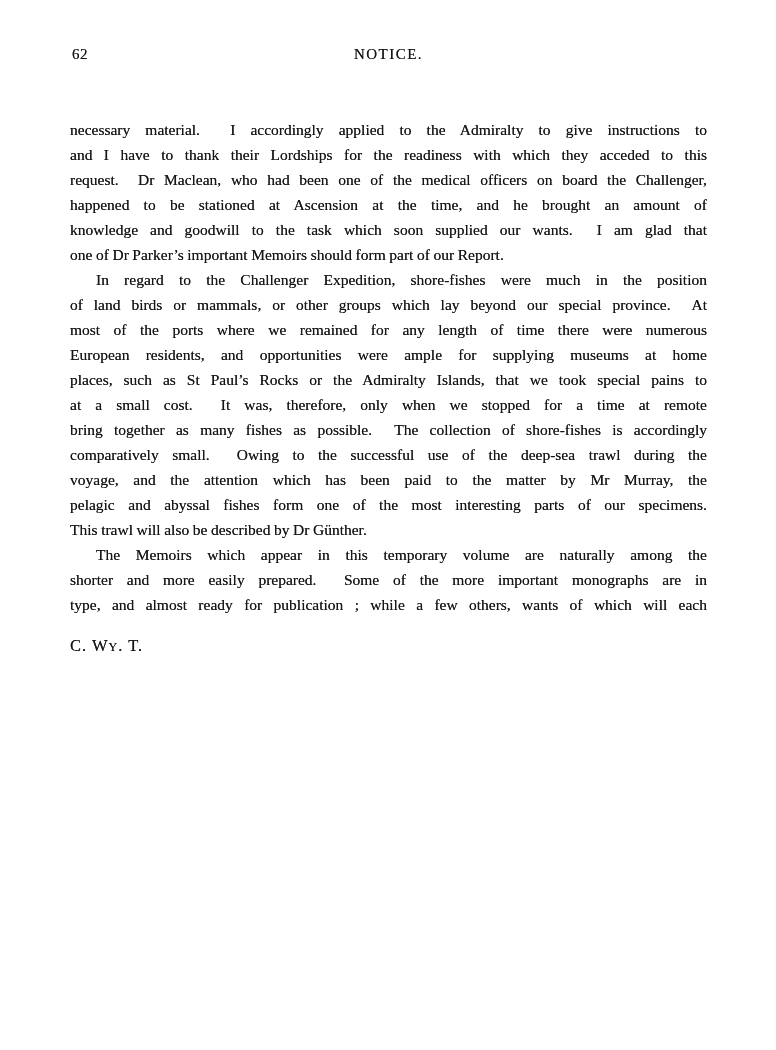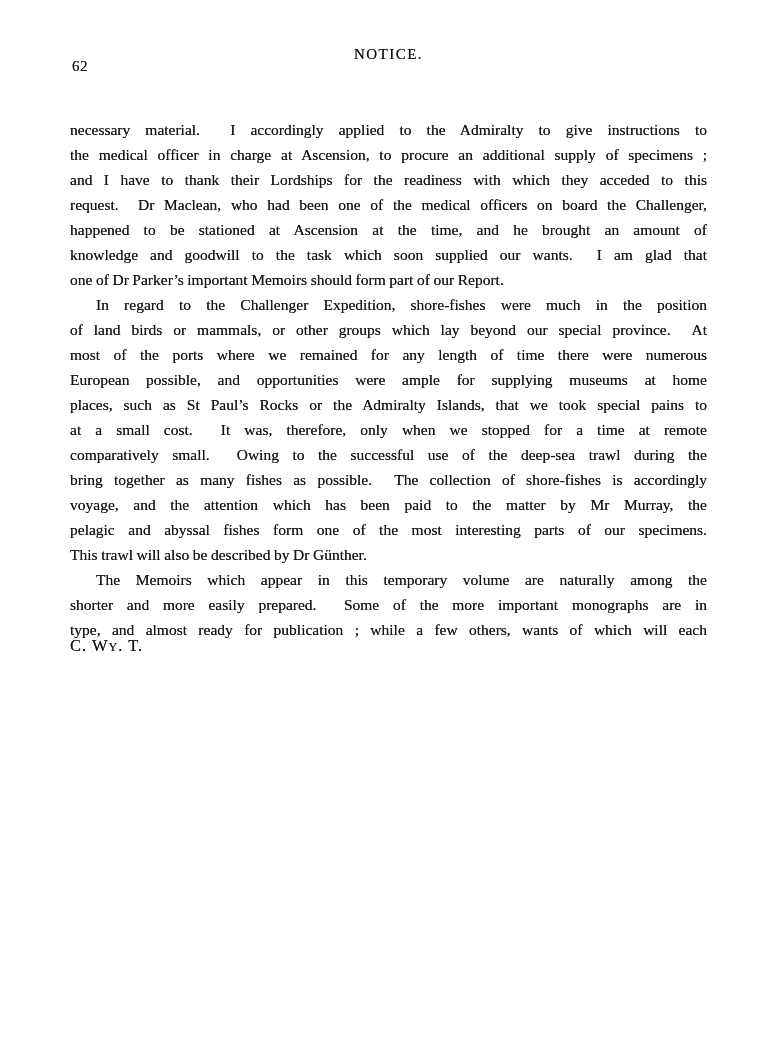--- a/index.html
+++ b/index.html
@@ -21,21 +21,21 @@
     position: absolute;
     top: 46px;
     left: 70px;
     right: 69px;
     height: 20px;
     font-size: 15px;
   }
   .pagenum {
     position: absolute;
     left: 2px;
-    top: 12px;
+    top: 0;
     letter-spacing: 0.5px;
   }
   .head-title {
     position: absolute;
     left: 0;
     right: 0;
     top: 0;
     text-align: center;
     letter-spacing: 1.5px;
   }
@@ -77,35 +77,34 @@
 <div class="page">
 
   <div class="running-head">
     <span class="pagenum">62</span>
     <span class="head-title">NOTICE.</span>
   </div>
 
   <div class="text-block">
 
     <div class="line">necessary material.&nbsp; I accordingly applied to the Admiralty to give instructions to</div>
-    <div class="line">the medical officer in charge at Ascension, to procure an additional supply of specimens ;</div>
     <div class="line">and I have to thank their Lordships for the readiness with which they acceded to this</div>
     <div class="line">request.&nbsp; Dr Maclean, who had been one of the medical officers on board the Challenger,</div>
     <div class="line">happened to be stationed at Ascension at the time, and he brought an amount of</div>
     <div class="line">knowledge and goodwill to the task which soon supplied our wants.&nbsp; I am glad that</div>
     <div class="line para-end">one of Dr Parker’s important Memoirs should form part of our Report.</div>
 
     <div class="line indent">In regard to the Challenger Expedition, shore-fishes were much in the position</div>
     <div class="line">of land birds or mammals, or other groups which lay beyond our special province.&nbsp; At</div>
     <div class="line">most of the ports where we remained for any length of time there were numerous</div>
-    <div class="line">European possible, and opportunities were ample for supplying museums at home</div>
+    <div class="line">European residents, and opportunities were ample for supplying museums at home</div>
     <div class="line">places, such as St Paul’s Rocks or the Admiralty Islands, that we took special pains to</div>
     <div class="line">at a small cost.&nbsp; It was, therefore, only when we stopped for a time at remote</div>
+    <div class="line">bring together as many fishes as possible.&nbsp; The collection of shore-fishes is accordingly</div>
     <div class="line">comparatively small.&nbsp; Owing to the successful use of the deep-sea trawl during the</div>
-    <div class="line">bring together as many fishes as possible.&nbsp; The collection of shore-fishes is accordingly</div>
     <div class="line">voyage, and the attention which has been paid to the matter by Mr Murray, the</div>
     <div class="line">pelagic and abyssal fishes form one of the most interesting parts of our specimens.</div>
     <div class="line para-end">This trawl will also be described by Dr Günther.</div>
 
     <div class="line indent">The Memoirs which appear in this temporary volume are naturally among the</div>
     <div class="line">shorter and more easily prepared.&nbsp; Some of the more important monographs are in</div>
     <div class="line">type, and almost ready for publication ; while a few others, wants of which will each</div>
   </div>
 
   <div class="signature">C. Wy. T.</div>

